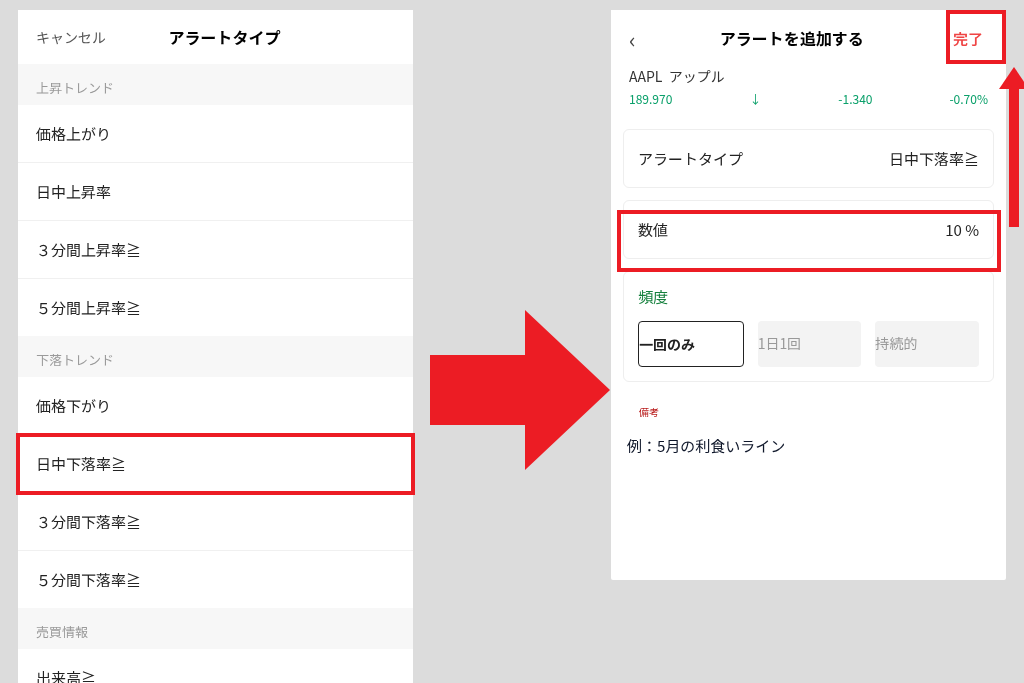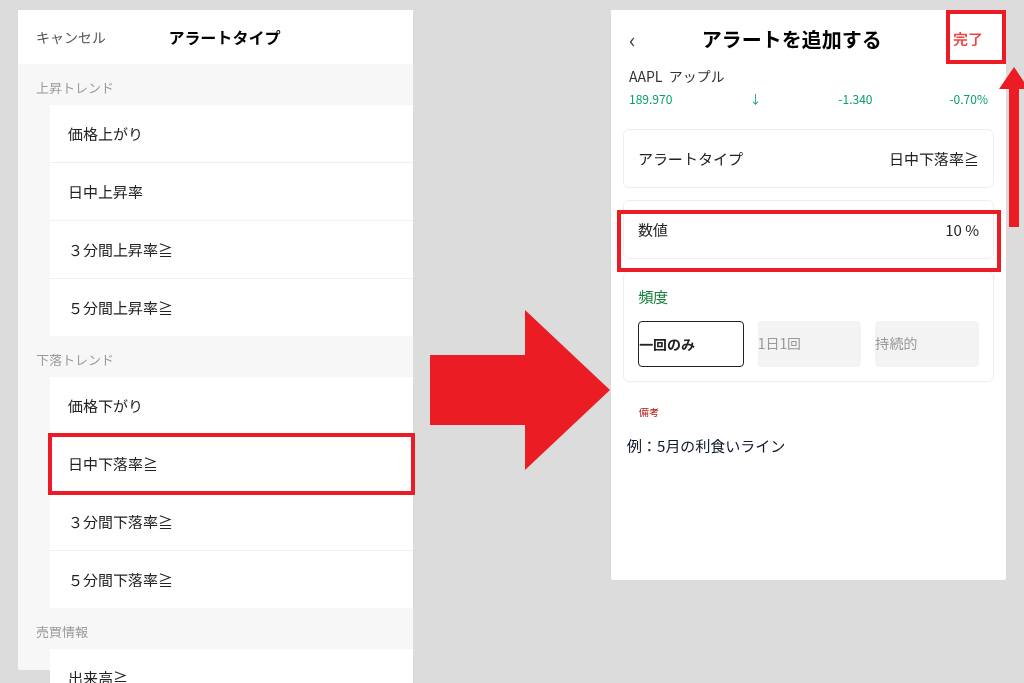--- a/index.html
+++ b/index.html
@@ -34,29 +34,29 @@
   .hdr .cancel { font-size:14px; color:#555; }
   .section-label {
     font-size:13px; color:#9a9a9a; padding:14px 18px 8px;
     background:#f7f7f7;
   }
   .cell {
     background:#fff; font-size:15px; color:#222; padding:18px 18px;
     border-bottom:1px solid #f0f0f0;
   }
   .cell:last-child { border-bottom:none; }
-  .group { background:#fff;margin-left:32px; }
+  .group { background:#fff; }
   .hl-red { outline:4px solid #ec1c24; outline-offset:-2px; position:relative; z-index:5; }
 
   
   .hdr2 {
     display:flex; align-items:center; justify-content:space-between;
     height:56px; padding:0 18px; background:#fff;
   }
-  .hdr2 .title { font-weight:700; font-size:20px; }
+  .hdr2 .title { font-weight:700; font-size:16px; }
   .hdr2 .done { font-size:15px; color:#ef4444; font-weight:600; padding:6px 5px;}
   .back-icon { font-size:22px; color:#444; }
   .ticker { padding:0 18px 10px; background:#fff; }
   .ticker .name { font-size:14px; color:#333; }
   .ticker .quote { font-size:12px; color:#0aa06a; margin-top:4px; display:flex; gap:6px;justify-content:space-between; }
   .ticker .quote .arrow { color:#0aa06a; }
   .right-body { padding:0 12px; }
   .card {
     background:#fff; border:1px solid #eee; border-radius:6px;
     margin-top:12px; padding:18px 14px;

